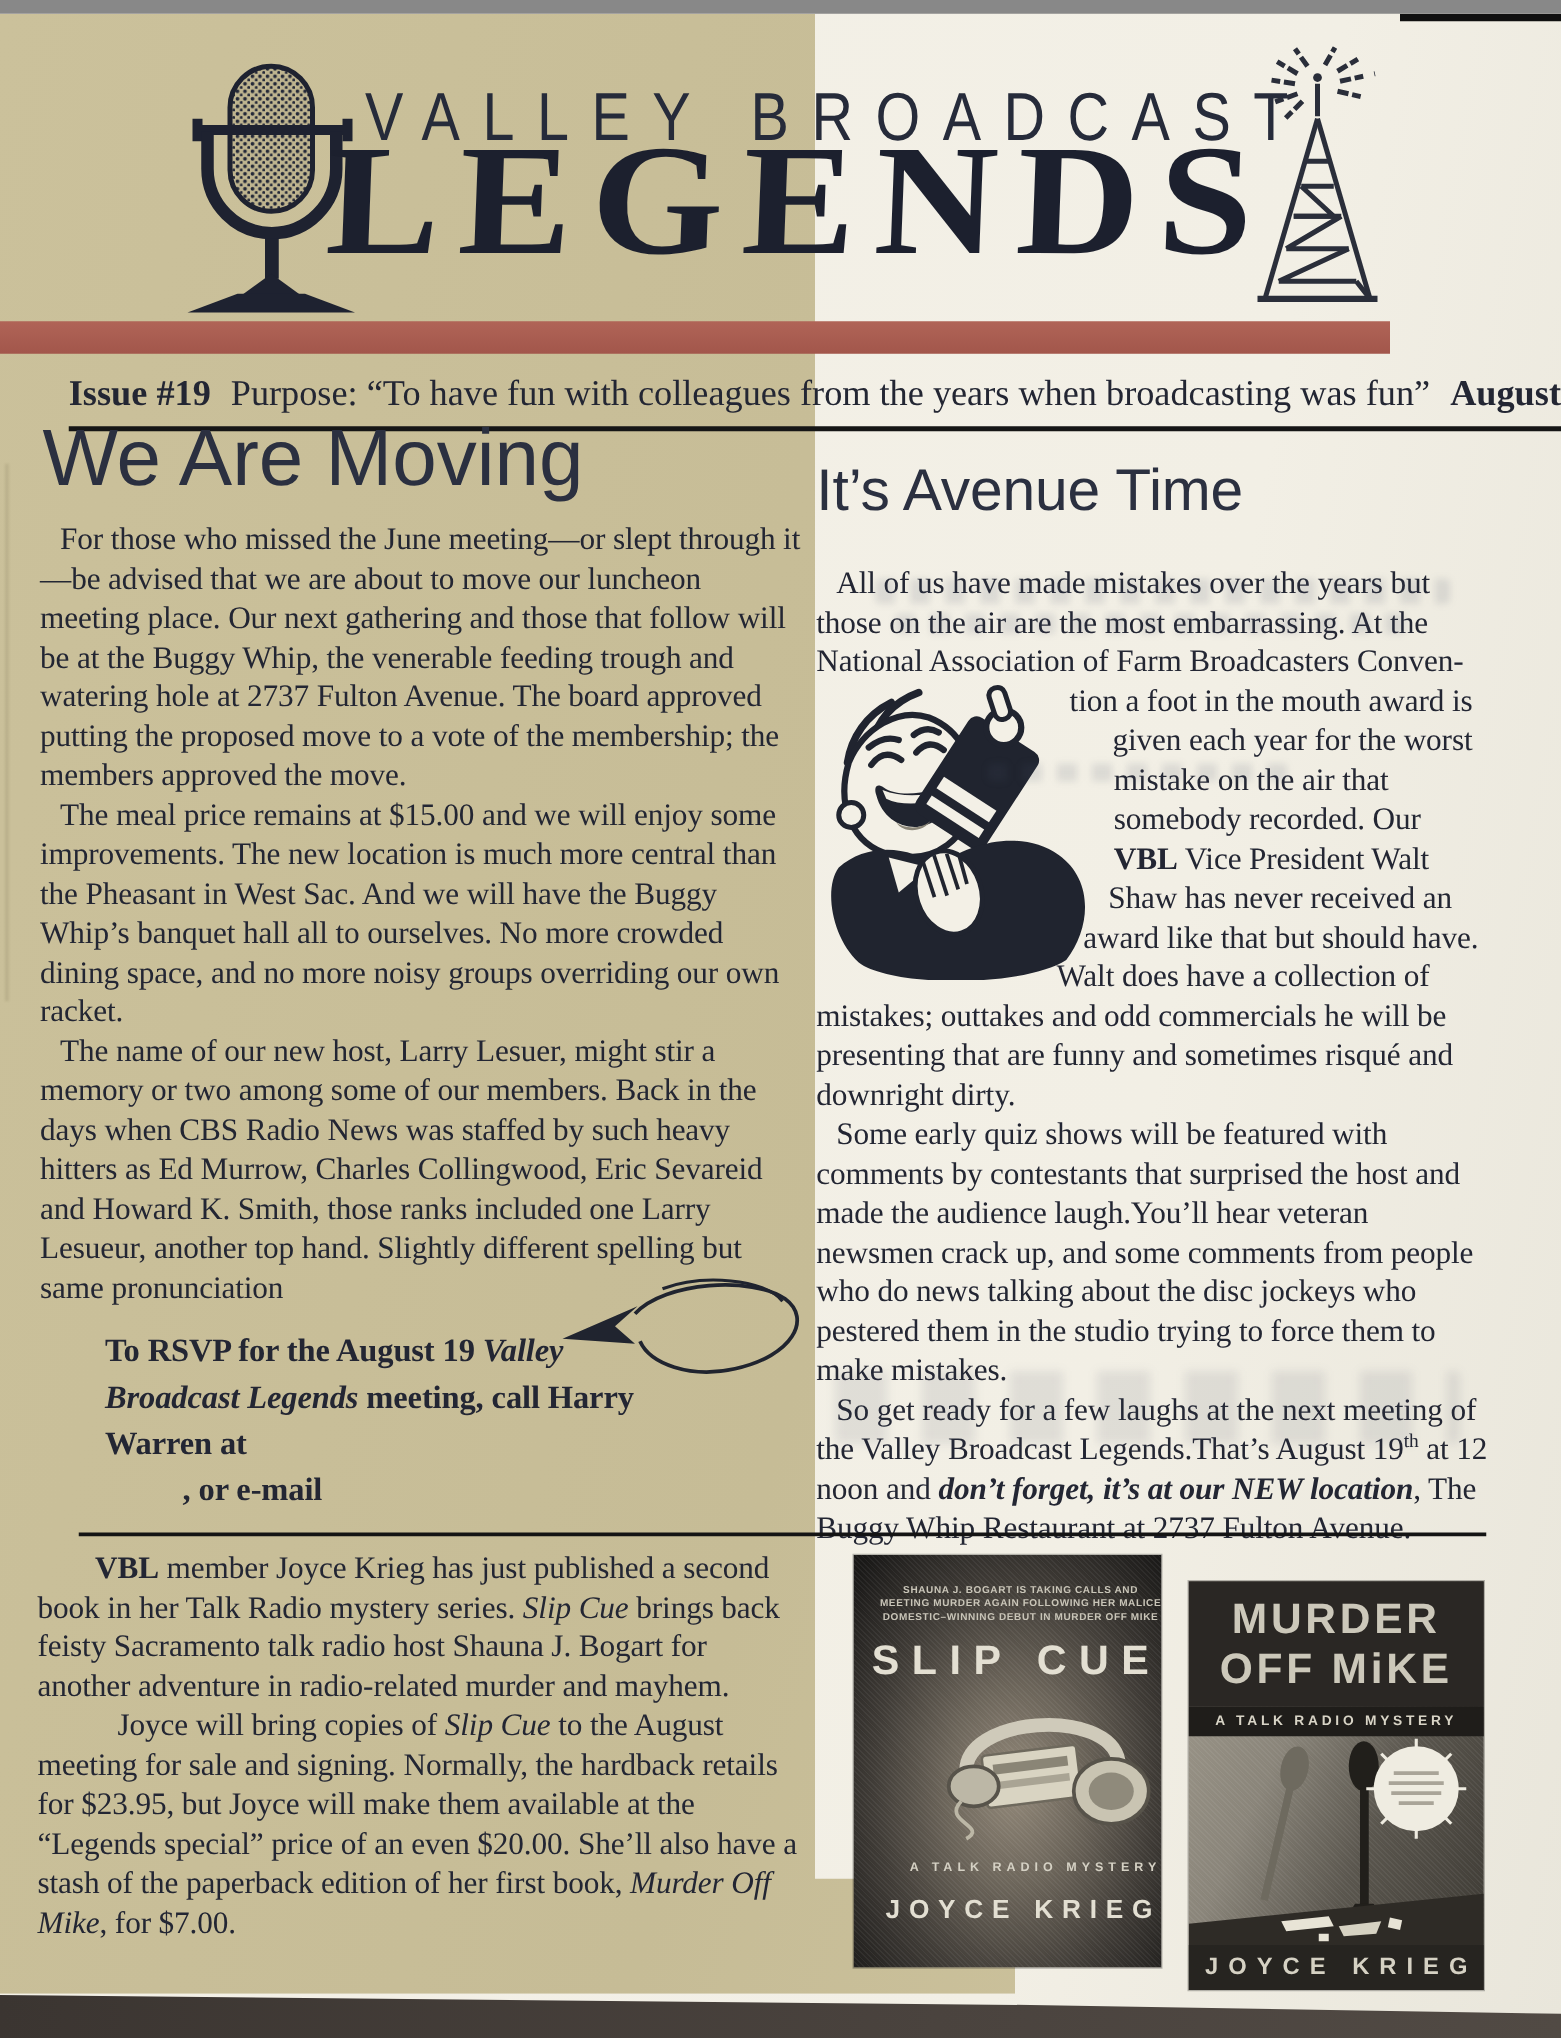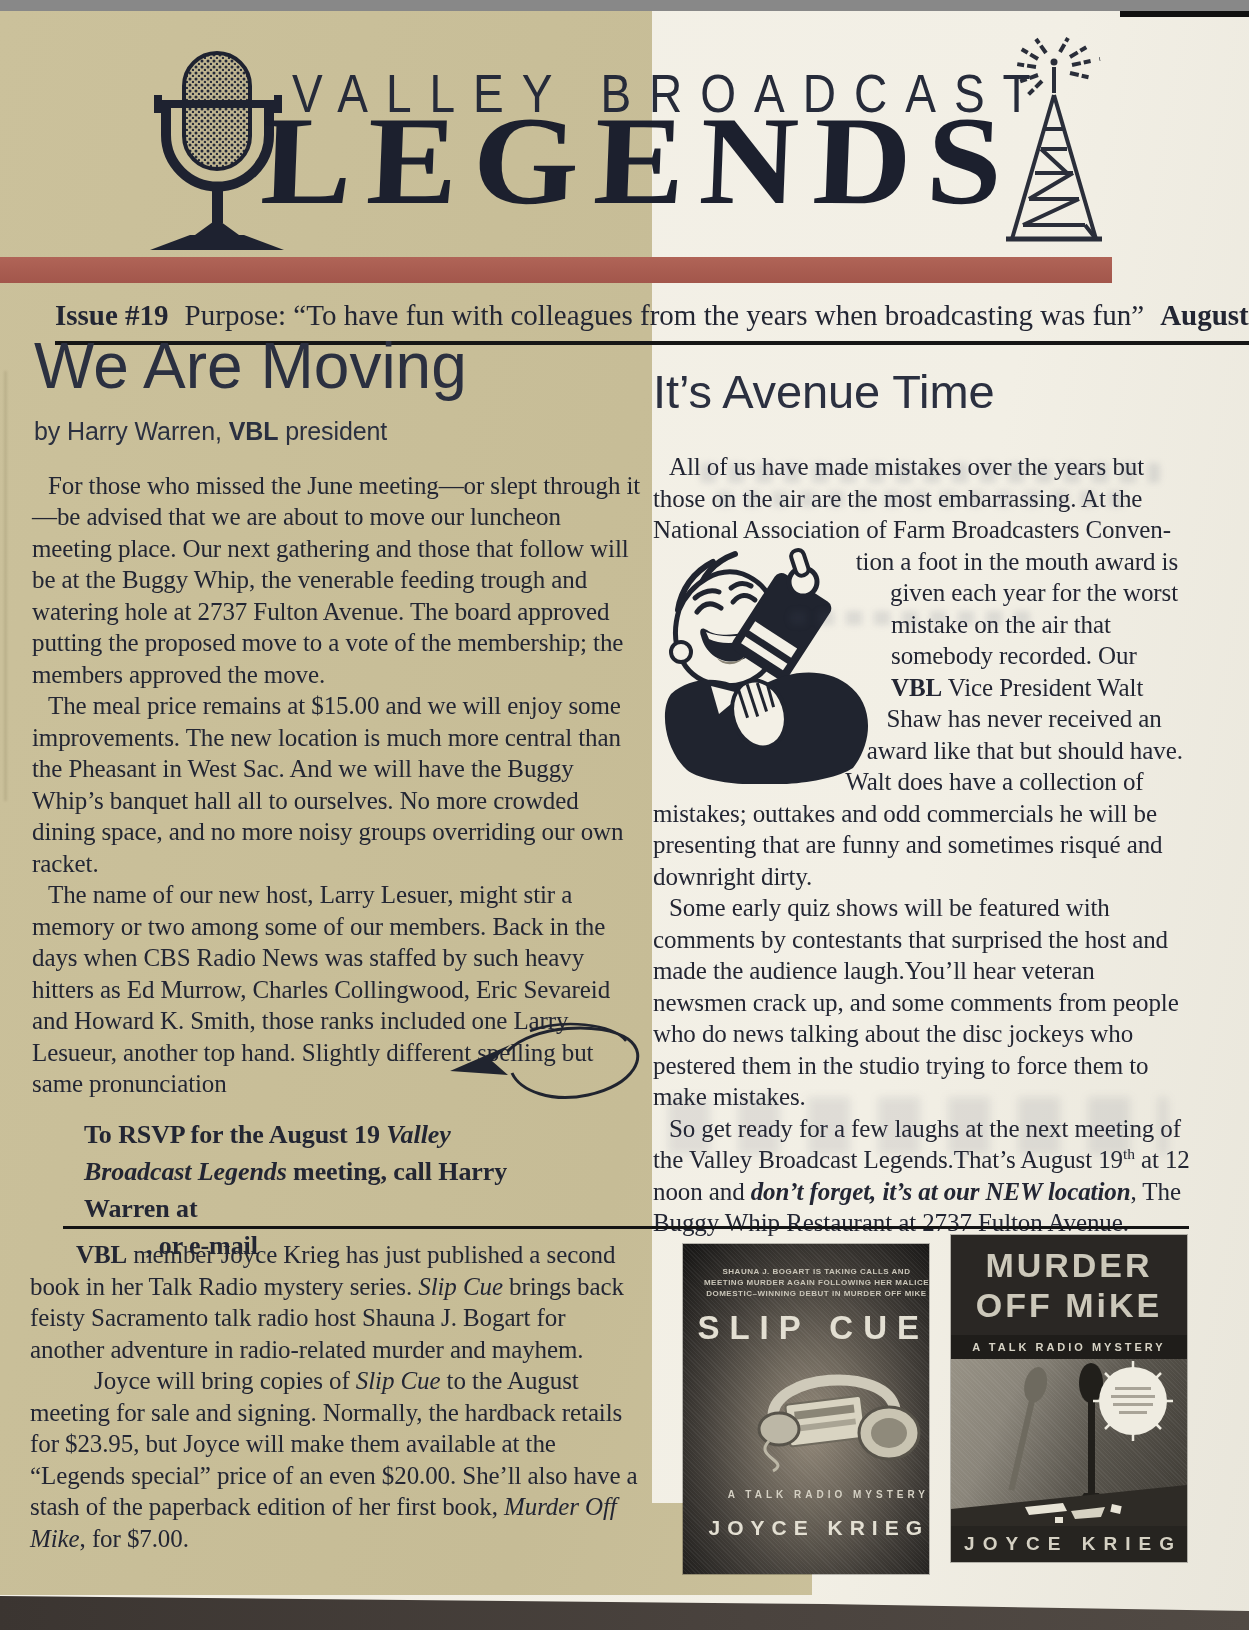--- a/index.html
+++ b/index.html
@@ -62,21 +62,21 @@
   .cover-slip{left:683px;top:1233px;width:246px;height:330px;
         background:radial-gradient(ellipse at 52% 56%,#93897a 0%,#6d665b 30%,#403c37 62%,#191817 96%);}
   .cover-slip .grain,.cover-murder .grain{position:absolute;inset:0;
         background:repeating-linear-gradient(45deg,rgba(255,255,255,.05) 0 1px,transparent 1px 3px);}
   .slip-inner{position:relative;height:100%;display:flex;flex-direction:column;align-items:flex-end;}
   .slip-tagline{margin-top:22px;font-size:8px;line-height:11px;letter-spacing:.5px;color:#c9c5b8;
         text-align:center;white-space:pre-line;font-weight:700;}
   .slip-title{margin-top:10px;font-size:33px;font-weight:700;letter-spacing:10px;color:#e3dfd2;text-indent:10px;}
   .slip-series{margin-top:14px;font-size:10px;letter-spacing:4px;color:#d5d1c4;font-weight:700;}
   .slip-author{margin-top:16px;font-size:21px;font-weight:700;letter-spacing:7px;color:#e3dfd2;text-indent:7px;}
-  .cover-murder{left:951px;top:1224px;width:236px;height:327px;
+  .cover-murder{left:951px;top:1254px;width:236px;height:327px;
         background:linear-gradient(115deg,#a09a8d 0%,#8a857a 35%,#5a564e 62%,#3a3731 100%);}
   .murder-top{position:absolute;left:0;top:0;right:0;height:100px;background:#2a2724;
         display:flex;flex-direction:column;align-items:center;justify-content:center;}
   .murder-title{font-size:34px;font-weight:700;letter-spacing:3px;color:#ccc8ba;line-height:40px;white-space:nowrap;}
   .murder-band{position:absolute;left:0;top:100px;right:0;height:24px;background:#1f1d1a;
         display:flex;align-items:center;justify-content:center;}
   .murder-series{font-size:11px;font-weight:700;letter-spacing:3px;color:#d8d4c6;}
   .murder-bottom{position:absolute;left:0;bottom:0;right:0;height:36px;background:#262420;
         display:flex;align-items:center;justify-content:center;}
   .murder-author{font-size:19px;font-weight:700;letter-spacing:8px;color:#d5d1c3;text-indent:8px;}
@@ -148,21 +148,20 @@
 
   <div class="issue-row">
     <span class="issue-no">Issue #19</span>
     <span class="issue-purpose">Purpose: “To have fun with colleagues from the years when broadcasting was fun”</span>
     <span class="issue-date">August 2004</span>
   </div>
   <div class="head-rule"></div>
 
   <div class="col-left body-text">
     <h1 class="h-moving">We Are Moving</h1>
-    <div class="byline"><span>by Harry Warren, </span><span class="b">VBL</span><span> president</span></div>
     <p><span>For those who missed the June meeting—or slept through it—be advised that we are about to move our luncheon meeting place. Our next gathering and those that follow will be at the Buggy Whip, the venerable feeding trough and watering hole at 2737 Fulton Avenue. The board approved putting the proposed move to a vote of the membership; the members approved the move.</span></p>
     <p><span>The meal price remains at $15.00 and we will enjoy some improvements. The new location is much more central than the Pheasant in West Sac. And we will have the Buggy Whip’s banquet hall all to ourselves. No more crowded dining space, and no more noisy groups overriding our own racket.</span></p>
     <p><span>The name of our new host, Larry Lesuer, might stir a memory or two among some of our members. Back in the days when CBS Radio News was staffed by such heavy hitters as Ed Murrow, Charles Collingwood, Eric Sevareid and Howard K. Smith, those ranks included one Larry Lesueur, another top hand. Slightly different spelling but same pronunciation</span></p>
     <div class="rsvp">
       <span><span class="b">To RSVP for the August 19 </span><span class="b i">Valley Broadcast Legends</span><span class="b"> meeting, call Harry Warren at</span></span>
       <span class="rsvp-line2 b">, or e-mail</span>
     </div>
   </div>
 
   <div class="arrow-doodle">

